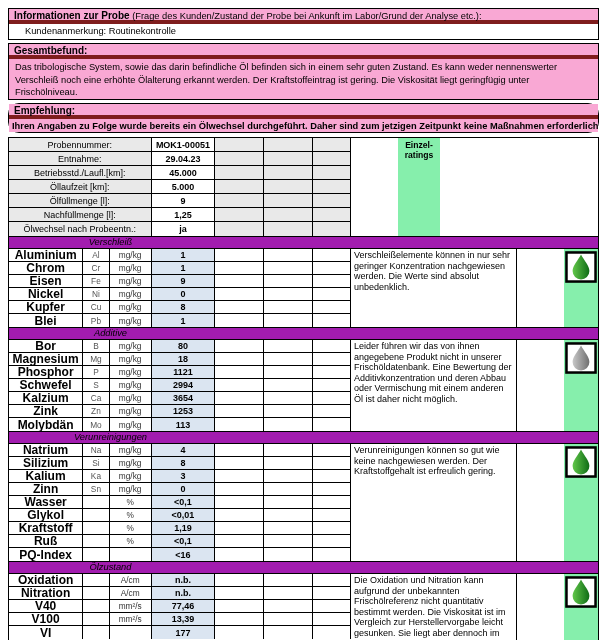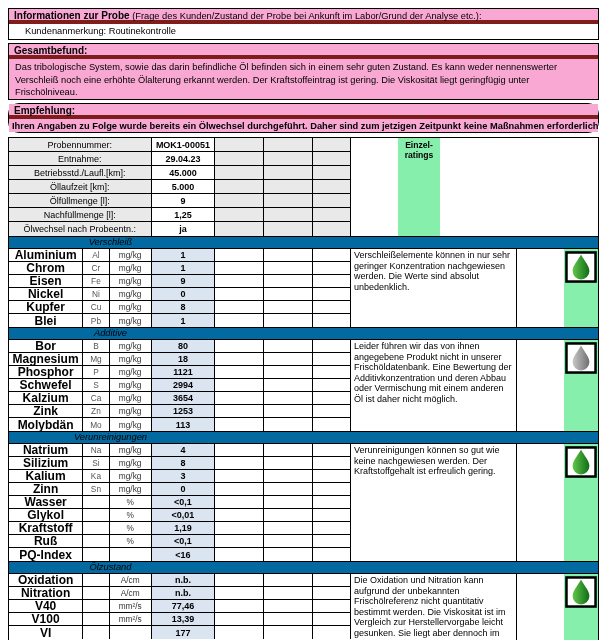--- a/index.html
+++ b/index.html
@@ -27,21 +27,21 @@
   .cs{width:27px;font-size:8.3px;color:#555;}
   .cu{width:43px;font-size:8.3px;color:#333;}
   .cv{width:65px;font-weight:bold;font-size:9px;}
   .cv.blue{background:#dbe5f1;}
   .ca{width:50px;}.cb{width:50px;}.cc{width:39px;}
   .hdrbg{background:#e9e9e9;}
   .befund{width:204px;border-right:1px solid #000;font-size:9px;line-height:10.6px;padding:1px 3px 0 3px;overflow:hidden;background:#fff;}
   .befund.header{font-weight:bold;font-size:9.8px;text-align:center;padding-top:2px;}
   .rating{width:42px;display:flex;justify-content:center;align-items:flex-start;padding-top:2px;background:#86efac;margin-left:47px;}
   .rtitle{font-weight:bold;font-size:8.6px;line-height:9.5px;text-align:center;padding-top:1px;}
-  .band{height:13px;background:#0369a1;border-top:1px solid #000;border-bottom:1px solid #000;display:flex;align-items:center;}
+  .band{height:13px;background:#a21caf;border-top:1px solid #000;border-bottom:1px solid #000;display:flex;align-items:center;}
   .band span{display:block;width:203px;text-align:center;font-style:italic;font-size:9.3px;line-height:11px;}
   svg.drop{display:block;}
 </style>
 </head>
 <body>
 
 <svg width="0" height="0" style="position:absolute">
   <defs>
     <linearGradient id="g-green" x1="0" y1="0" x2="1" y2="0">
       <stop offset="0" stop-color="#62c74a"></stop>

